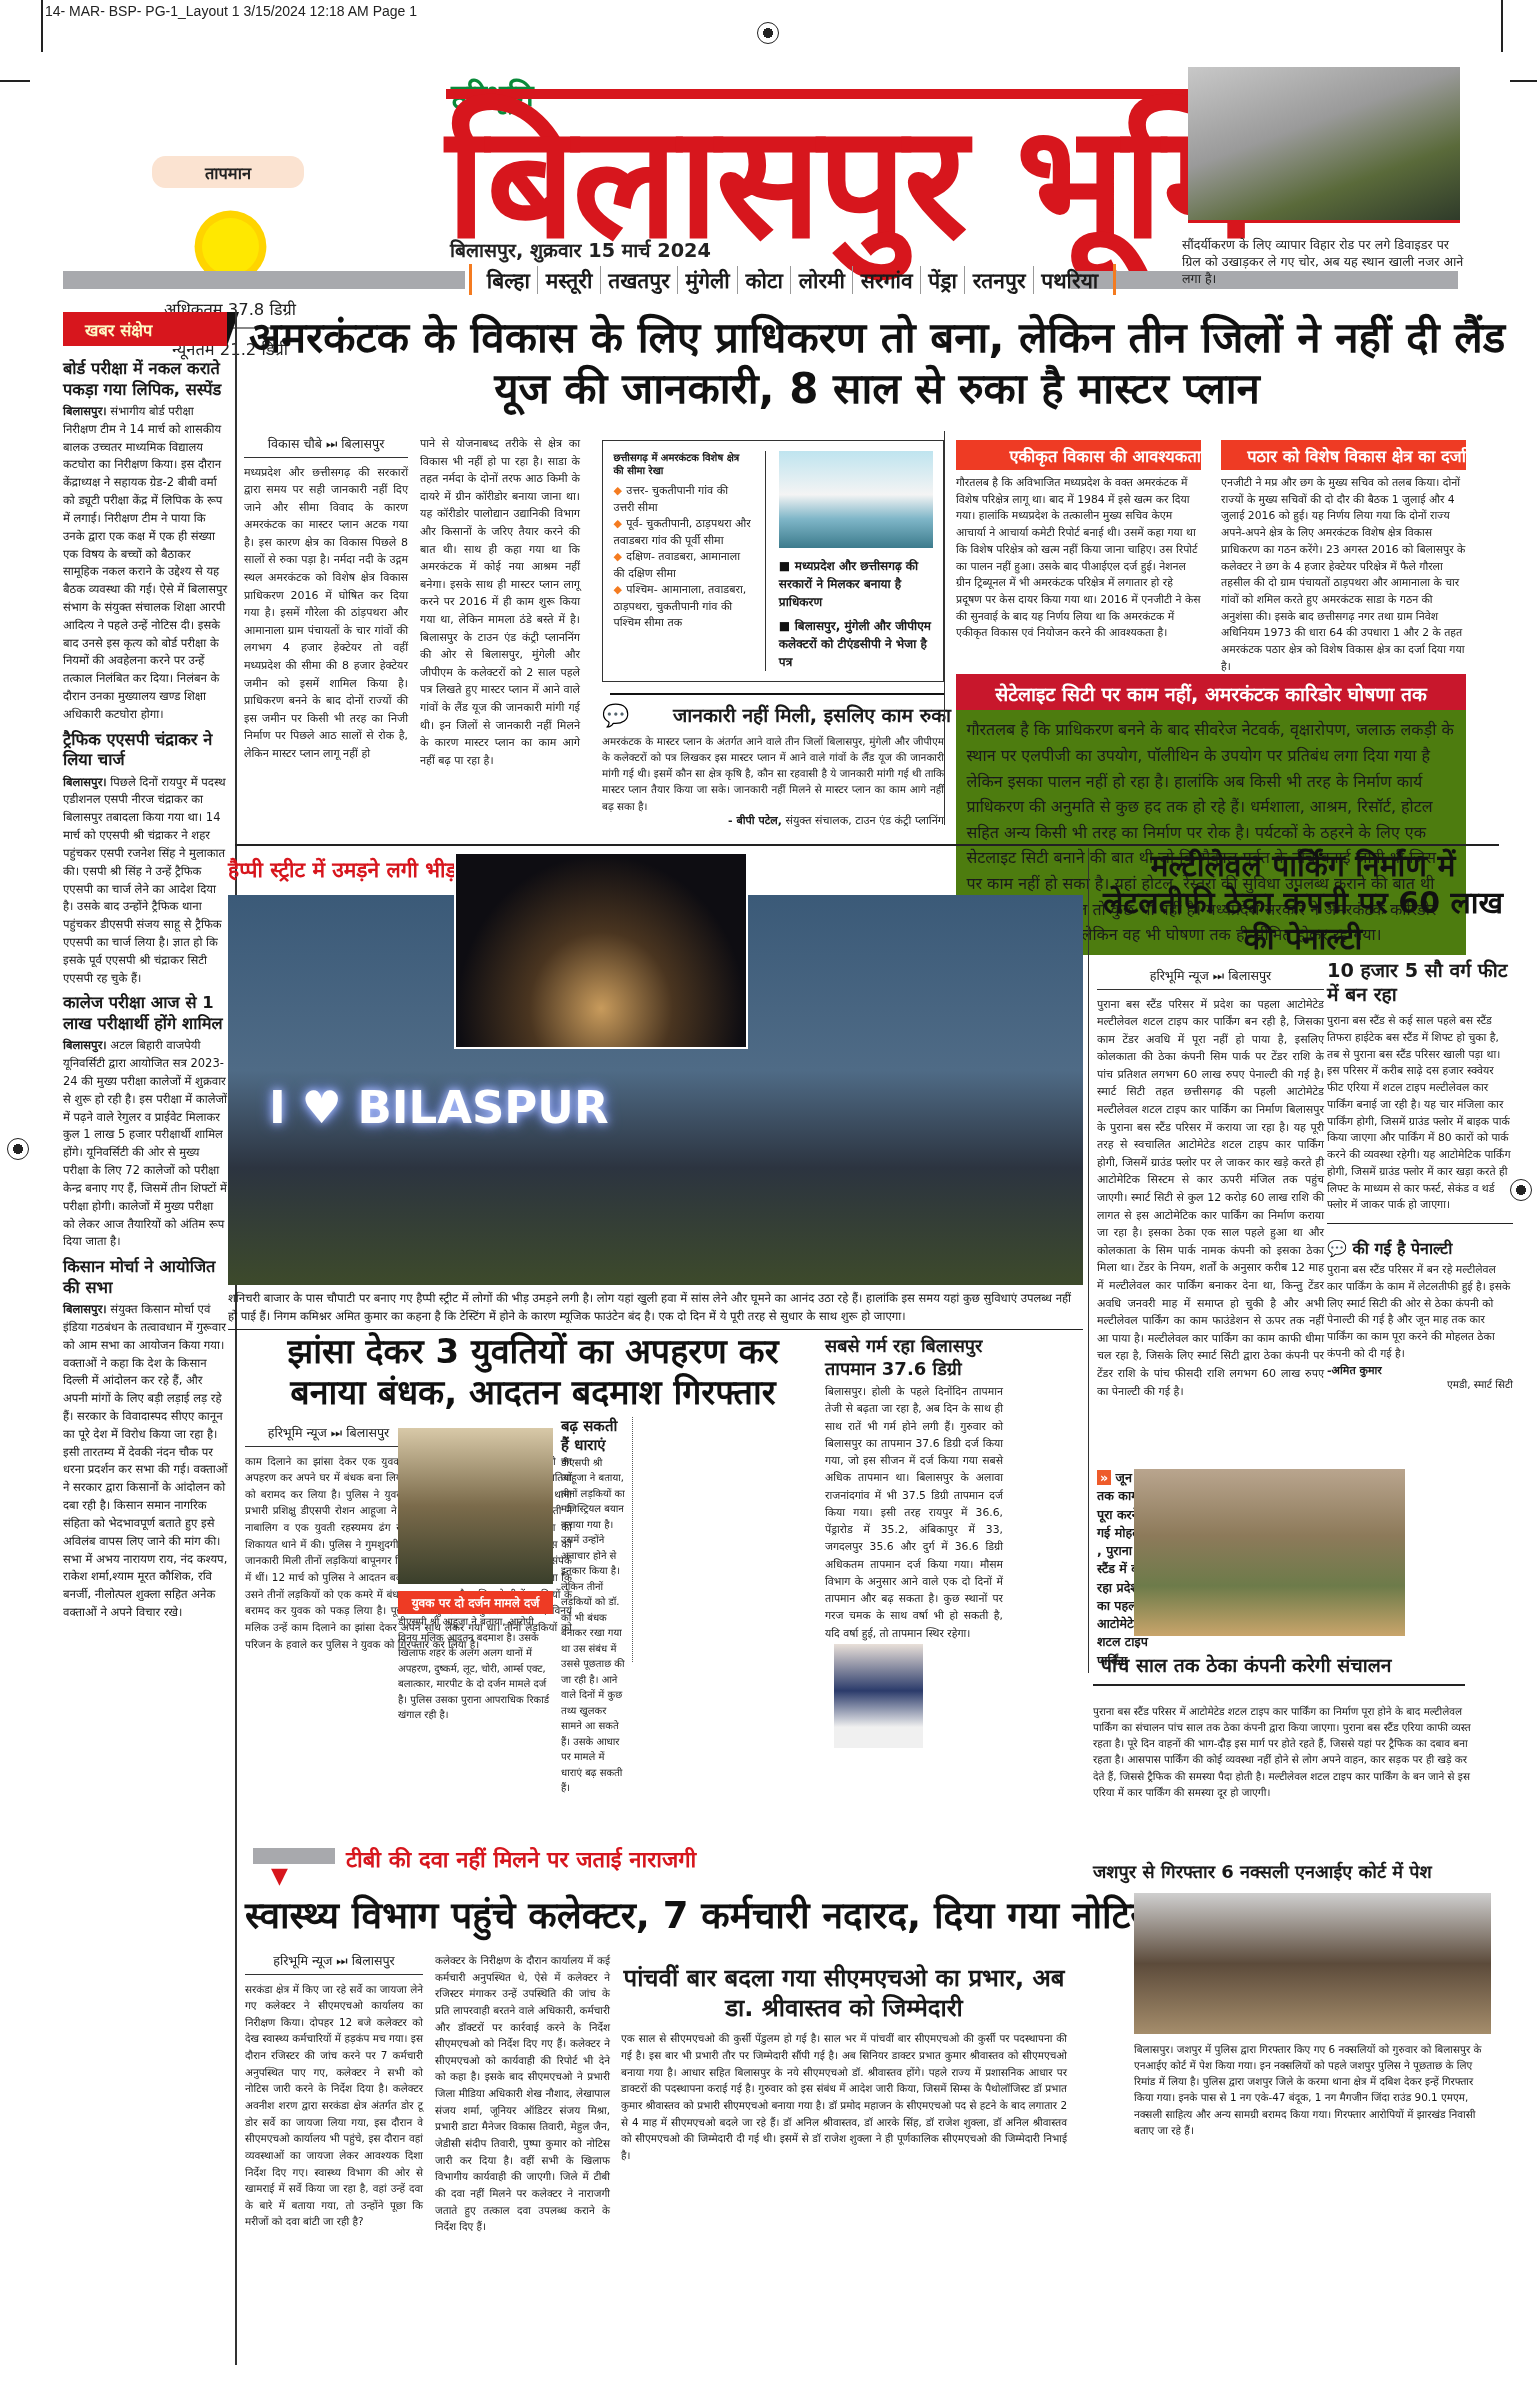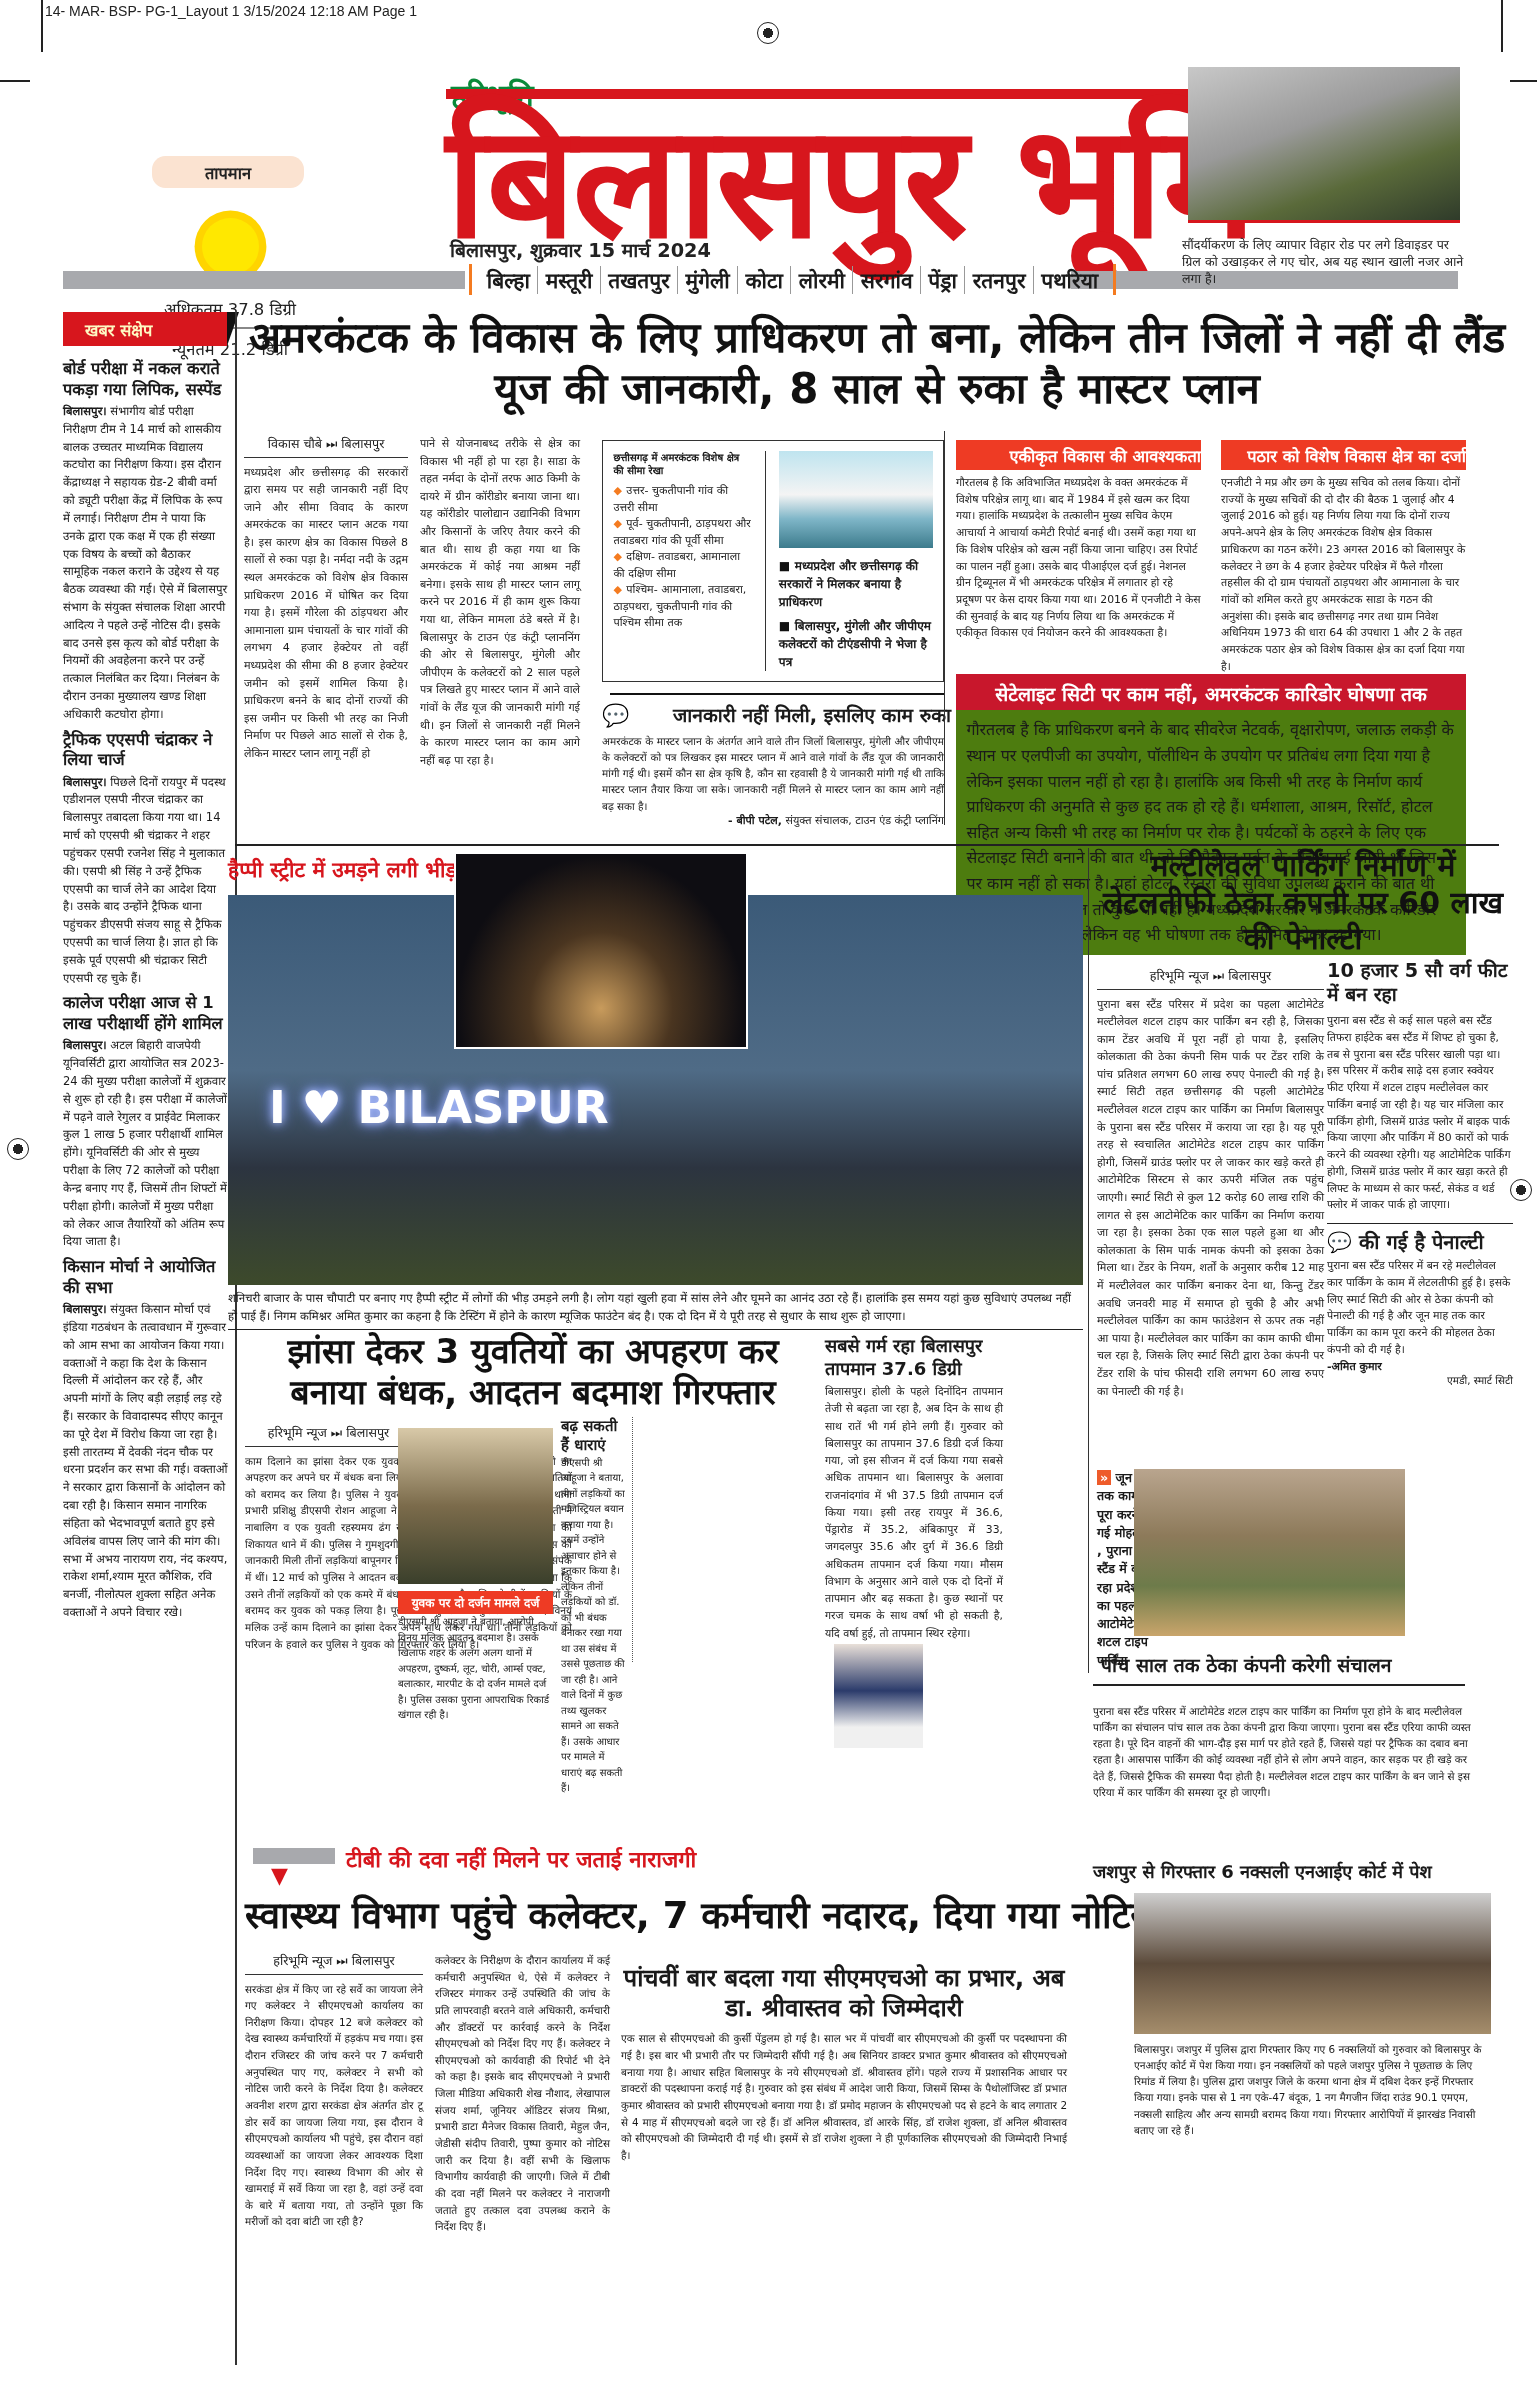--- a/index.html
+++ b/index.html
@@ -158,21 +158,21 @@
 
 <div class="abs vline" style="left:1088px;top:848px;height:825px;width:0.7px"></div>
 <h1 class="abs big" style="left:1093px;top:848px;width:420px;font-size:30px">मल्टीलेवल पार्किंग निर्माण में लेटलतीफी ठेका कंपनी पर 60 लाख की पेनाल्टी</h1>
 <div class="abs" style="left:1097px;top:967px;width:227px">
   <div class="byline"><span>हरिभूमि न्यूज</span> ⏭ <span>बिलासपुर</span></div>
   <p class="body" style="font-size:11px">पुराना बस स्टैंड परिसर में प्रदेश का पहला आटोमेटेड मल्टीलेवल शटल टाइप कार पार्किंग बन रही है, जिसका काम टेंडर अवधि में पूरा नहीं हो पाया है, इसलिए कोलकाता की ठेका कंपनी सिम पार्क पर टेंडर राशि के पांच प्रतिशत लगभग 60 लाख रुपए पेनाल्टी की गई है। स्मार्ट सिटी तहत छत्तीसगढ़ की पहली आटोमेटेड मल्टीलेवल शटल टाइप कार पार्किंग का निर्माण बिलासपुर के पुराना बस स्टैंड परिसर में कराया जा रहा है। यह पूरी तरह से स्वचालित आटोमेटेड शटल टाइप कार पार्किंग होगी, जिसमें ग्राउंड फ्लोर पर ले जाकर कार खड़े करते ही आटोमेटिक सिस्टम से कार ऊपरी मंजिल तक पहुंच जाएगी। स्मार्ट सिटी से कुल 12 करोड़ 60 लाख राशि की लागत से इस आटोमेटिक कार पार्किंग का निर्माण कराया जा रहा है। इसका ठेका एक साल पहले हुआ था और कोलकाता के सिम पार्क नामक कंपनी को इसका ठेका मिला था। टेंडर के नियम, शर्तों के अनुसार करीब 12 माह में मल्टीलेवल कार पार्किंग बनाकर देना था, किन्तु टेंडर अवधि जनवरी माह में समाप्त हो चुकी है और अभी मल्टीलेवल पार्किंग का काम फाउंडेशन से ऊपर तक नहीं आ पाया है। मल्टीलेवल कार पार्किंग का काम काफी धीमा चल रहा है, जिसके लिए स्मार्ट सिटी द्वारा ठेका कंपनी पर टेंडर राशि के पांच फीसदी राशि लगभग 60 लाख रुपए का पेनाल्टी की गई है।</p>
 </div>
 <div class="abs" style="left:1327px;top:959px;width:186px">
   <div style="font-weight:bold;font-size:19.3px;line-height:1.25">10 हजार 5 सौ वर्ग फीट में बन रहा</div>
   <p style="font-size:10.8px;line-height:1.55;margin-top:6px">पुराना बस स्टैंड से कई साल पहले बस स्टैंड तिफरा हाईटेक बस स्टैंड में शिफ्ट हो चुका है, तब से पुराना बस स्टैंड परिसर खाली पड़ा था। इस परिसर में करीब साढ़े दस हजार स्क्वेयर फीट एरिया में शटल टाइप मल्टीलेवल कार पार्किंग बनाई जा रही है। यह चार मंजिला कार पार्किंग होगी, जिसमें ग्राउंड फ्लोर में बाइक पार्क किया जाएगा और पार्किंग में 80 कारों को पार्क करने की व्यवस्था रहेगी। यह आटोमेटिक पार्किंग होगी, जिसमें ग्राउंड फ्लोर में कार खड़ा करते ही लिफ्ट के माध्यम से कार फर्स्ट, सेकंड व थर्ड फ्लोर में जाकर पार्क हो जाएगा।</p>
-  <div style="border-top:1.5px solid #222;margin-top:9px;padding-top:4px;font-weight:bold;font-size:20px"><span style="color:#d7161d">💬</span> <span>की गई है पेनाल्टी</span></div>
+  <div style="border-top:1.5px solid #222;margin-top:9px;padding-top:13px;font-weight:bold;font-size:16px"><span style="color:#d7161d">💬</span> <span>की गई है पेनाल्टी</span></div>
   <p style="font-size:10.8px;line-height:1.55;margin-top:3px">पुराना बस स्टैंड परिसर में बन रहे मल्टीलेवल कार पार्किंग के काम में लेटलतीफी हुई है। इसके लिए स्मार्ट सिटी की ओर से ठेका कंपनी को पेनाल्टी की गई है और जून माह तक कार पार्किंग का काम पूरा करने की मोहलत ठेका कंपनी को दी गई है।</p>
   <div style="text-align:left;font-size:11px;font-weight:bold">-अमित कुमार</div>
   <div style="text-align:right;font-size:10.4px">एमडी, स्मार्ट सिटी</div>
 </div>
 <div class="abs" style="left:1097px;top:1469px;width:59px;font-weight:bold;font-size:12.6px;line-height:1.45"><span style="background:#ee5b2a;color:#fff;padding:0 3px">»</span> <span>जून माह तक काम पूरा करने दी गई मोहलत , पुराना बस स्टैंड में बन रहा प्रदेश का पहला आटोमेटेड शटल टाइप पार्किंग</span></div>
 <div class="abs site" style="left:1134px;top:1469px;width:271px;height:167px"></div>
 <div class="abs" style="left:1101px;top:1651px;font-size:19.3px;font-weight:bold">पांच साल तक ठेका कंपनी करेगी संचालन</div>
 <div class="abs" style="left:1093px;top:1684px;width:372px;height:1.5px;background:#222"></div>
 <div class="abs" style="left:1093px;top:1703px;width:379px;font-size:10.4px;line-height:1.55">पुराना बस स्टैंड परिसर में आटोमेटेड शटल टाइप कार पार्किंग का निर्माण पूरा होने के बाद मल्टीलेवल पार्किंग का संचालन पांच साल तक ठेका कंपनी द्वारा किया जाएगा। पुराना बस स्टैंड एरिया काफी व्यस्त रहता है। पूरे दिन वाहनों की भाग-दौड़ इस मार्ग पर होते रहते हैं, जिससे यहां पर ट्रैफिक का दबाव बना रहता है। आसपास पार्किंग की कोई व्यवस्था नहीं होने से लोग अपने वाहन, कार सड़क पर ही खड़े कर देते हैं, जिससे ट्रैफिक की समस्या पैदा होती है। मल्टीलेवल शटल टाइप कार पार्किंग के बन जाने से इस एरिया में कार पार्किंग की समस्या दूर हो जाएगी।</div>
 

